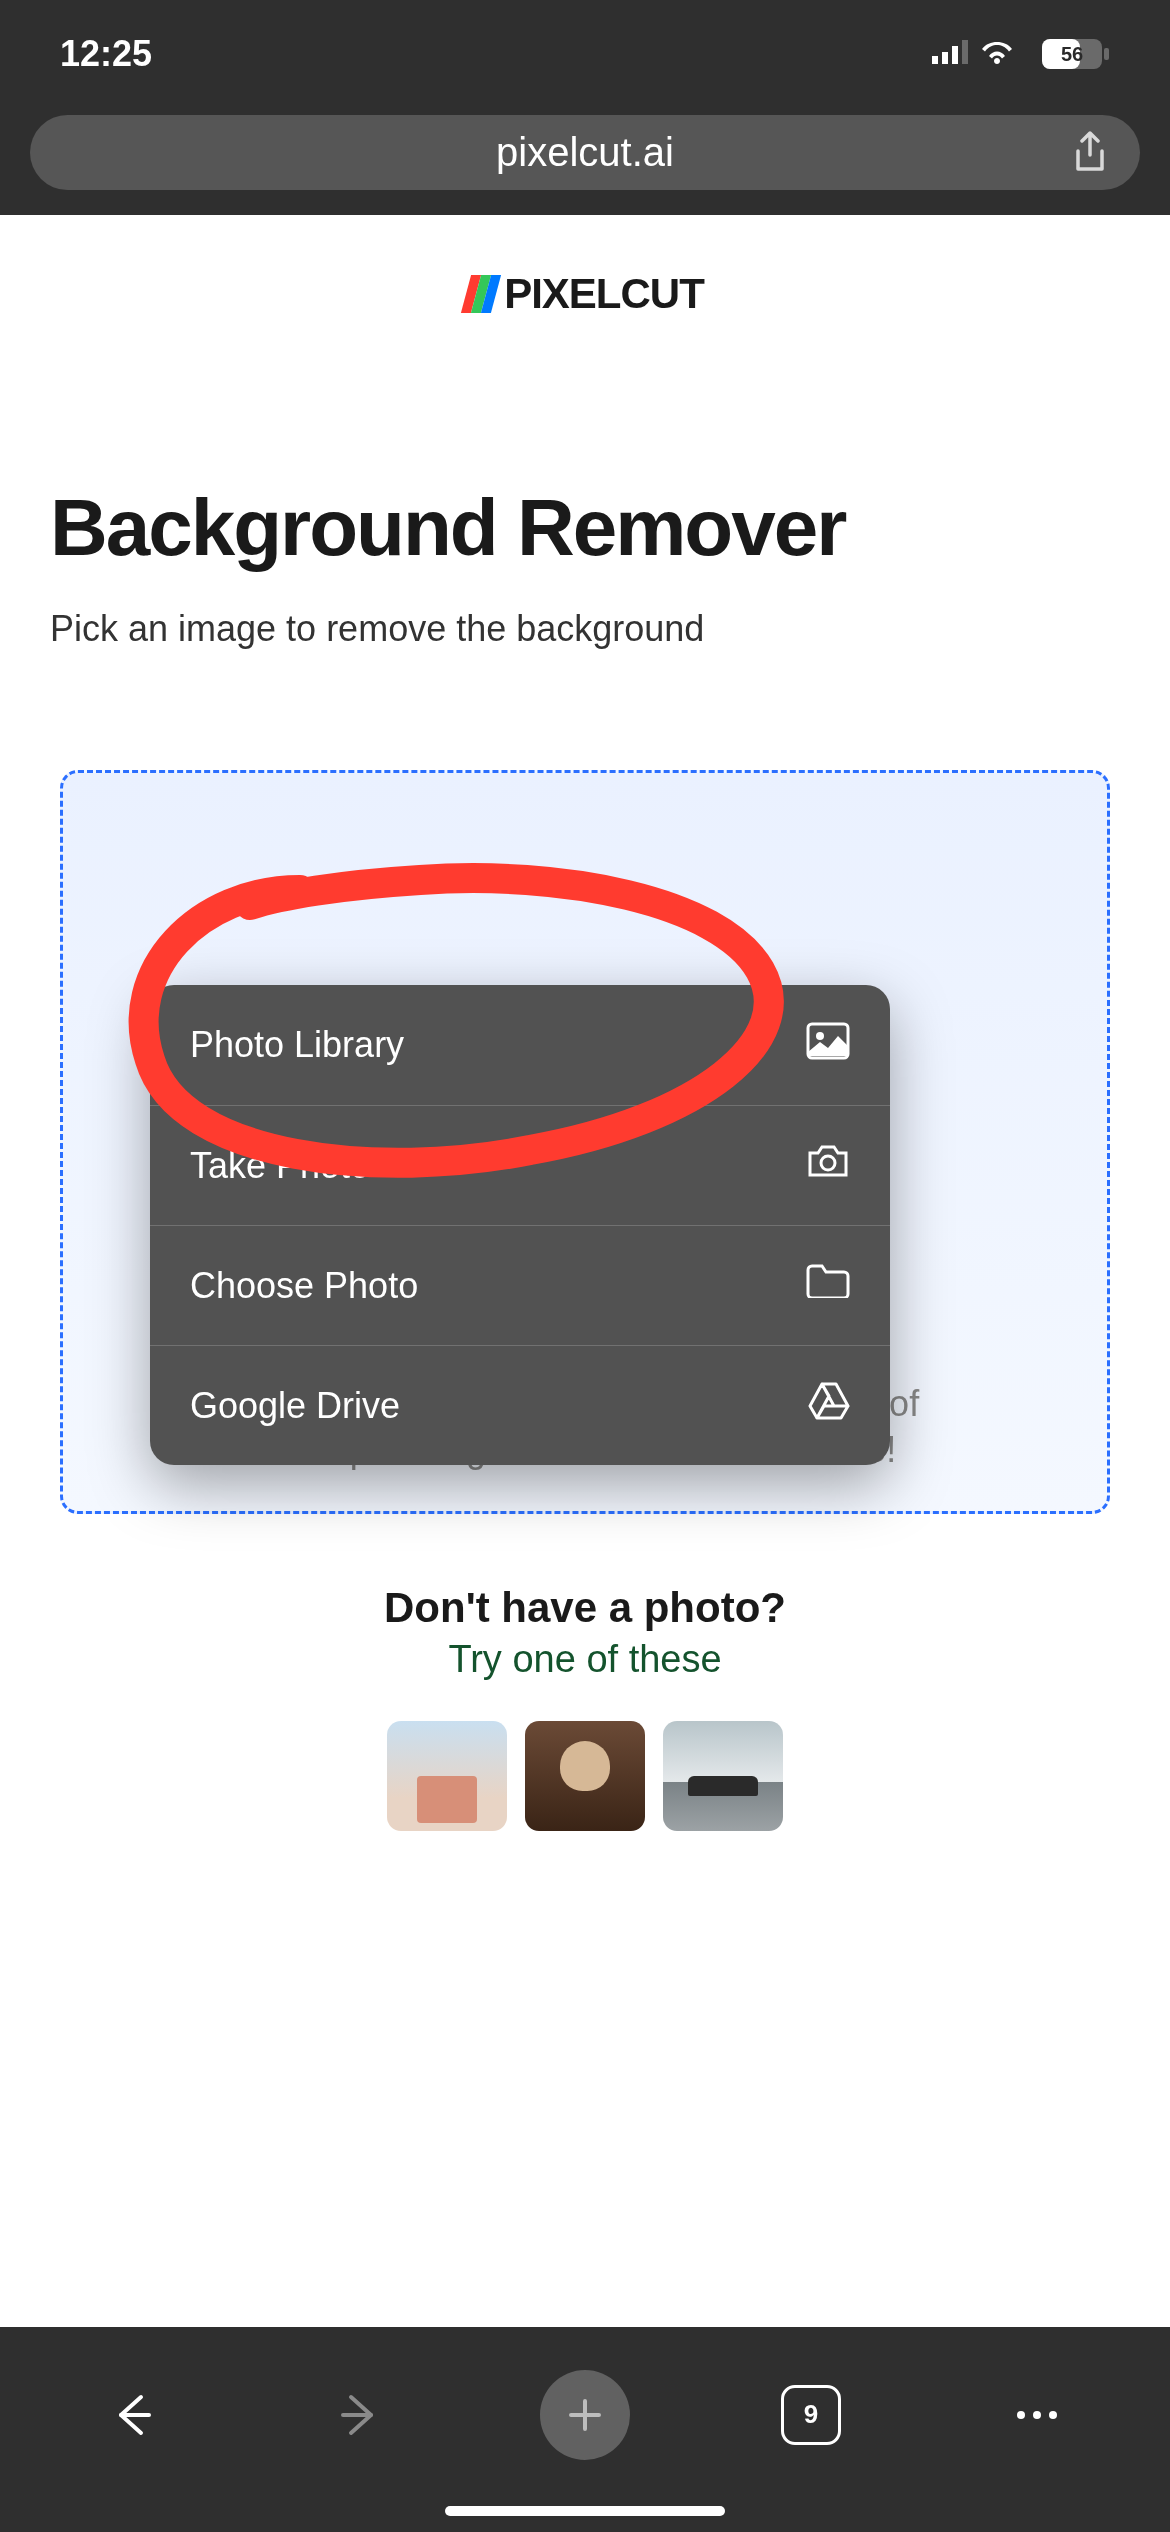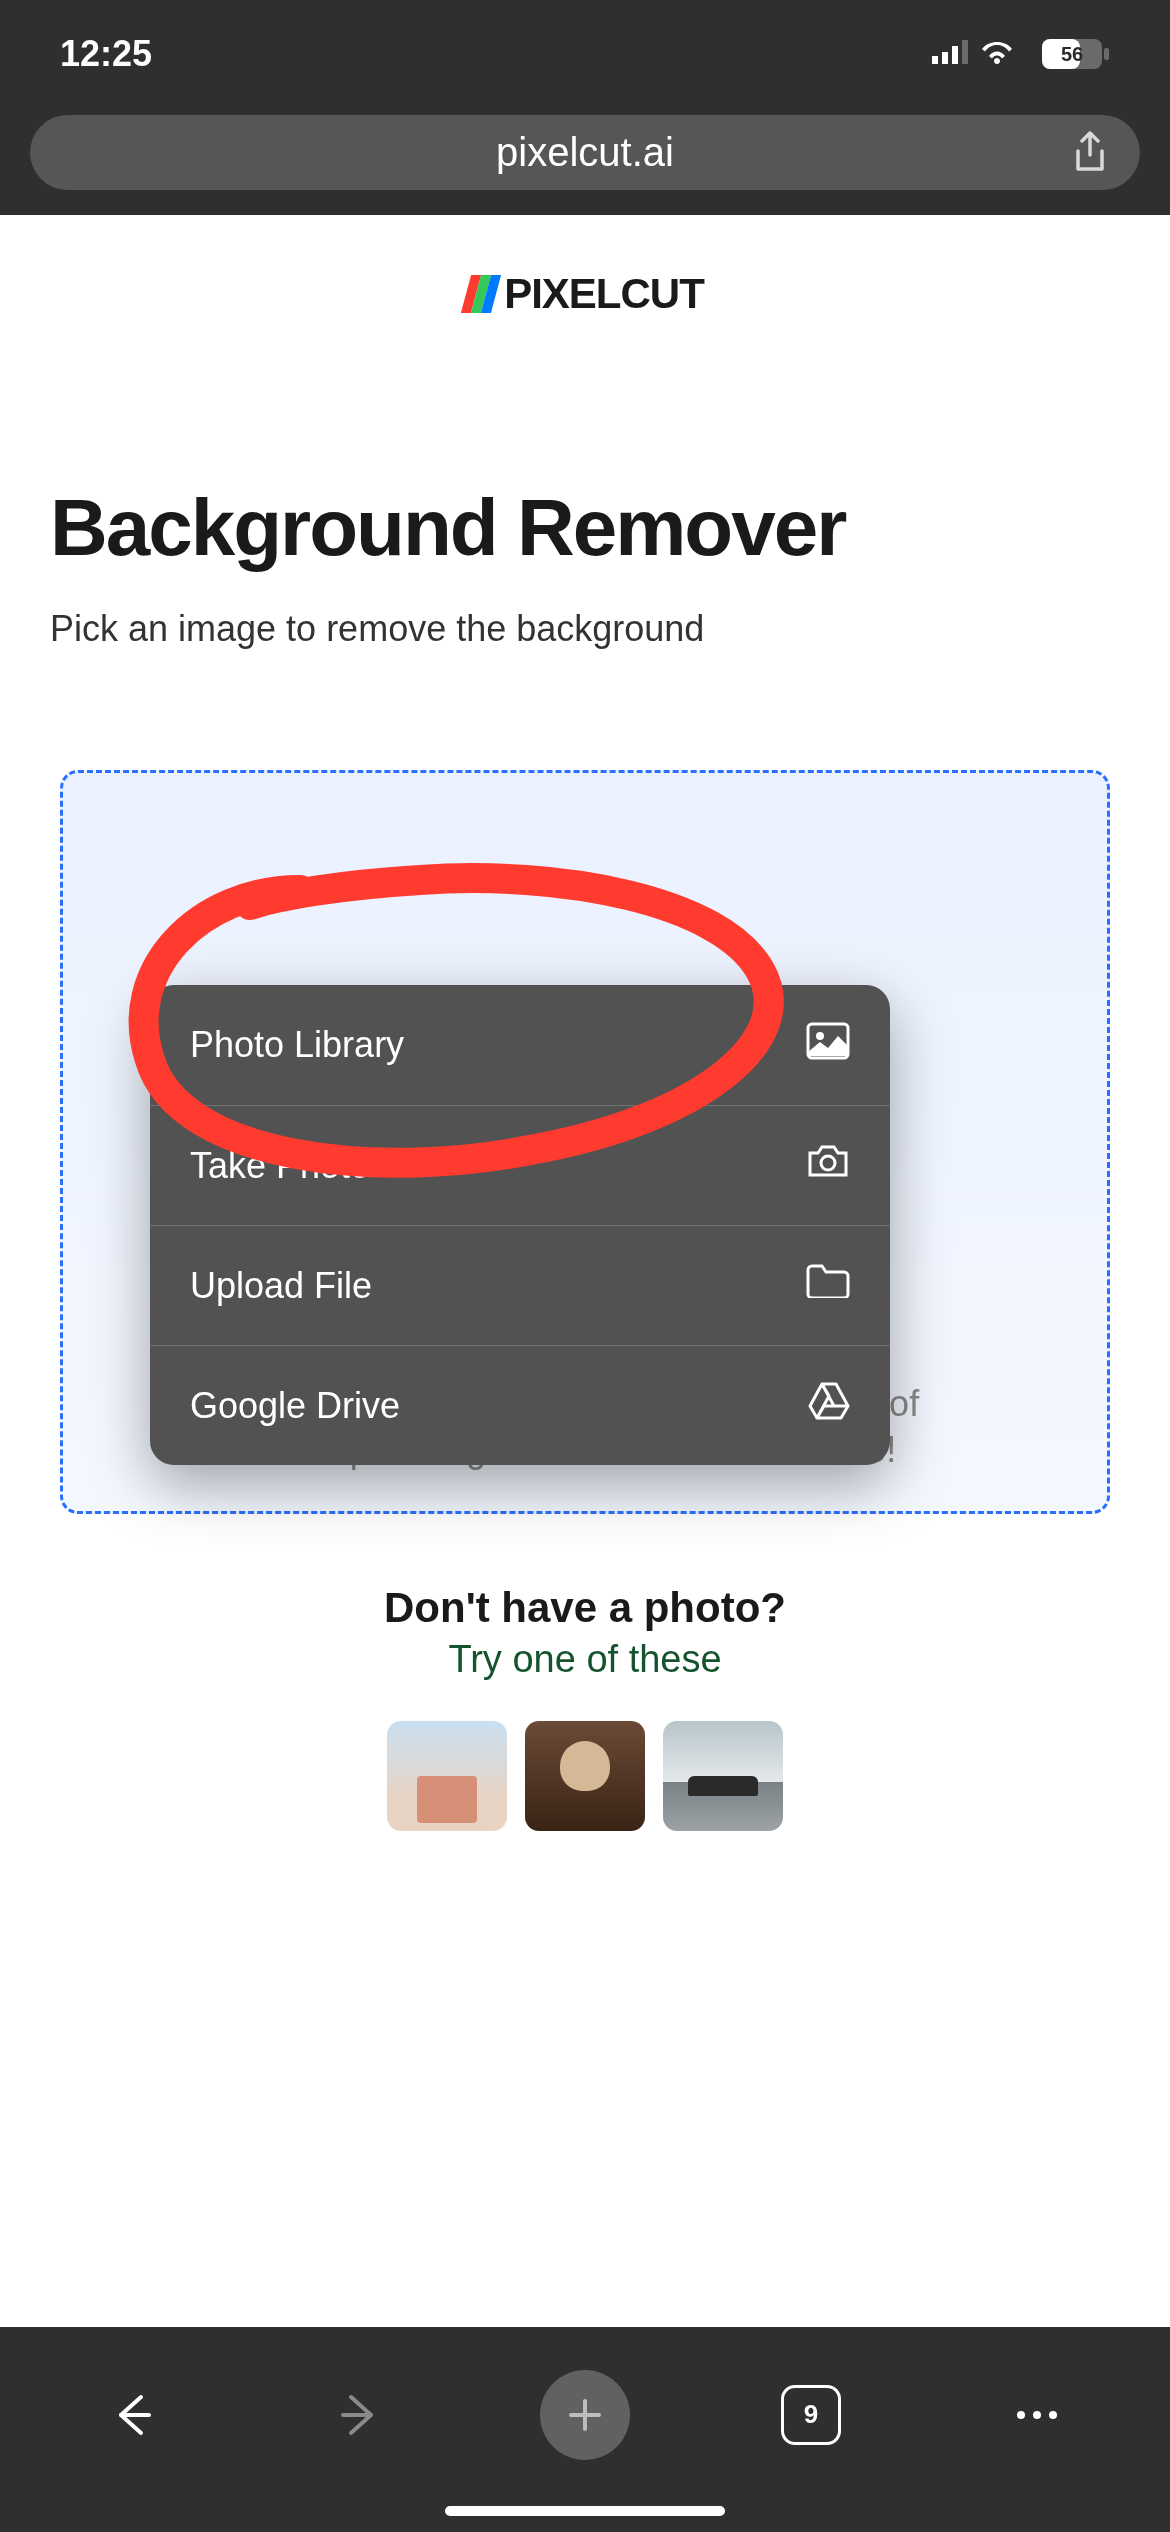--- a/index.html
+++ b/index.html
@@ -386,21 +386,21 @@
   <div class="action-item">
     <span>Take Photo</span>
     <span>
       <svg width="44" height="36" viewBox="0 0 44 36" fill="none">
           <path d="M4 10h8l4-6h12l4 6h8v22H4z" stroke="#fff" stroke-width="3" fill="none"></path>
           <circle cx="22" cy="20" r="7" stroke="#fff" stroke-width="3"></circle>
         </svg>
     </span>
   </div>
   <div class="action-item">
-    <span>Upload File</span>
+    <span>Choose Photo</span>
     <span>
       <svg width="44" height="34" viewBox="0 0 44 34" fill="none">
           <path d="M2 6a4 4 0 0 1 4-4h10l4 6h18a4 4 0 0 1 4 4v18a4 4 0 0 1-4 4H6a4 4 0 0 1-4-4z" stroke="#fff" stroke-width="3"></path>
         </svg>
     </span>
   </div>
   <div class="action-item">
     <span>Google Drive</span>
     <span>
       <svg width="42" height="38" viewBox="0 0 42 38" fill="none">

